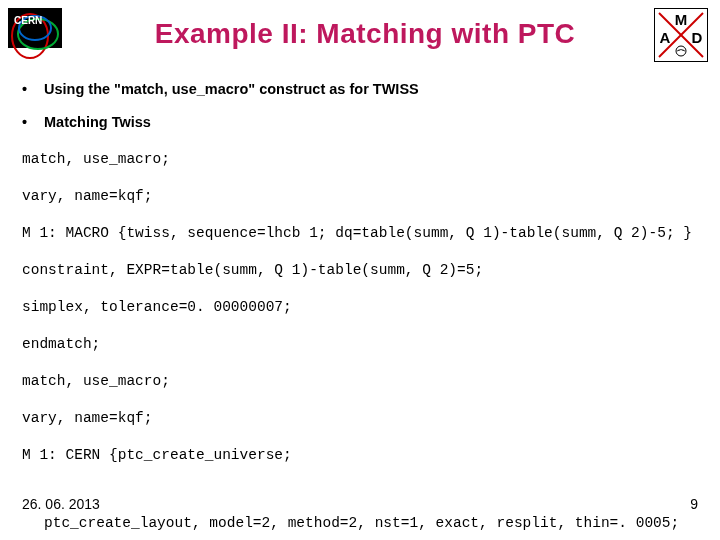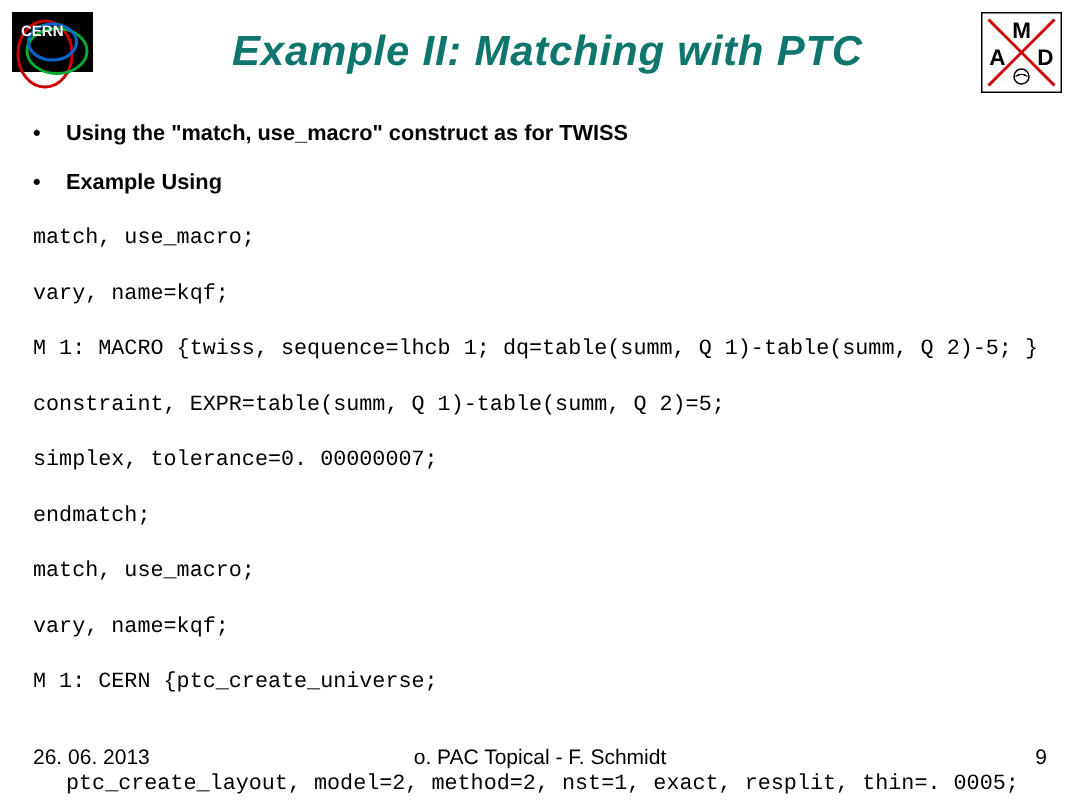--- a/index.html
+++ b/index.html
@@ -20,22 +20,21 @@
     width: 68px;
     height: 54px;
     position: relative;
     flex-shrink: 0;
   }
   .title {
     flex: 1;
     text-align: center;
     font-size: 28px;
     font-weight: bold;
-    font-style: italic;
-    color: #0f766e;
+    color: #be185d;
     padding-top: 10px;
     letter-spacing: 0.5px;
   }
   .logo-right {
     width: 54px;
     height: 54px;
     position: relative;
     flex-shrink: 0;
     border: 1px solid #000;
     background: #fff;
@@ -105,21 +104,21 @@
       <path d="M22 42 Q26 39 30 42" fill="none" stroke="#000" stroke-width="0.8"></path>
       <circle cx="24" cy="41" r="0.6" fill="#000"></circle>
       <circle cx="28" cy="41" r="0.6" fill="#000"></circle>
     </svg>
   </div>
 </div>
 
 <div class="content">
   <div class="bullet-bold"><span class="dot">•</span><span>Using the "match, use_macro" construct as for TWISS</span></div>
 
-  <div class="section-head"><span class="dot">•</span><span>Example Using</span></div>
+  <div class="section-head"><span class="dot">•</span><span>Matching Twiss</span></div>
   <div class="code">
 <div>match, use_macro;</div>
 <div>vary, name=kqf;</div>
 <div>M 1: MACRO {twiss, sequence=lhcb 1; dq=table(summ, Q 1)-table(summ, Q 2)-5; }</div>
 <div>constraint, EXPR=table(summ, Q 1)-table(summ, Q 2)=5;</div>
 <div>simplex, tolerance=0. 00000007;</div>
 <div>endmatch;</div></div>
 
   <div class="code">
 <div>match, use_macro;</div>
@@ -128,15 +127,14 @@
 <div class="indent">ptc_create_layout, model=2, method=2, nst=1, exact, resplit, thin=. 0005;</div>
 <div class="indent">ptc_align;</div>
 
 
 
 </div>
 </div>
 
 <div class="footer">
   <span>26. 06. 2013</span>
-  <span class="footer-center">o. PAC Topical - F. Schmidt</span>
   <span>9</span>
 </div>
 
 </body></html>

